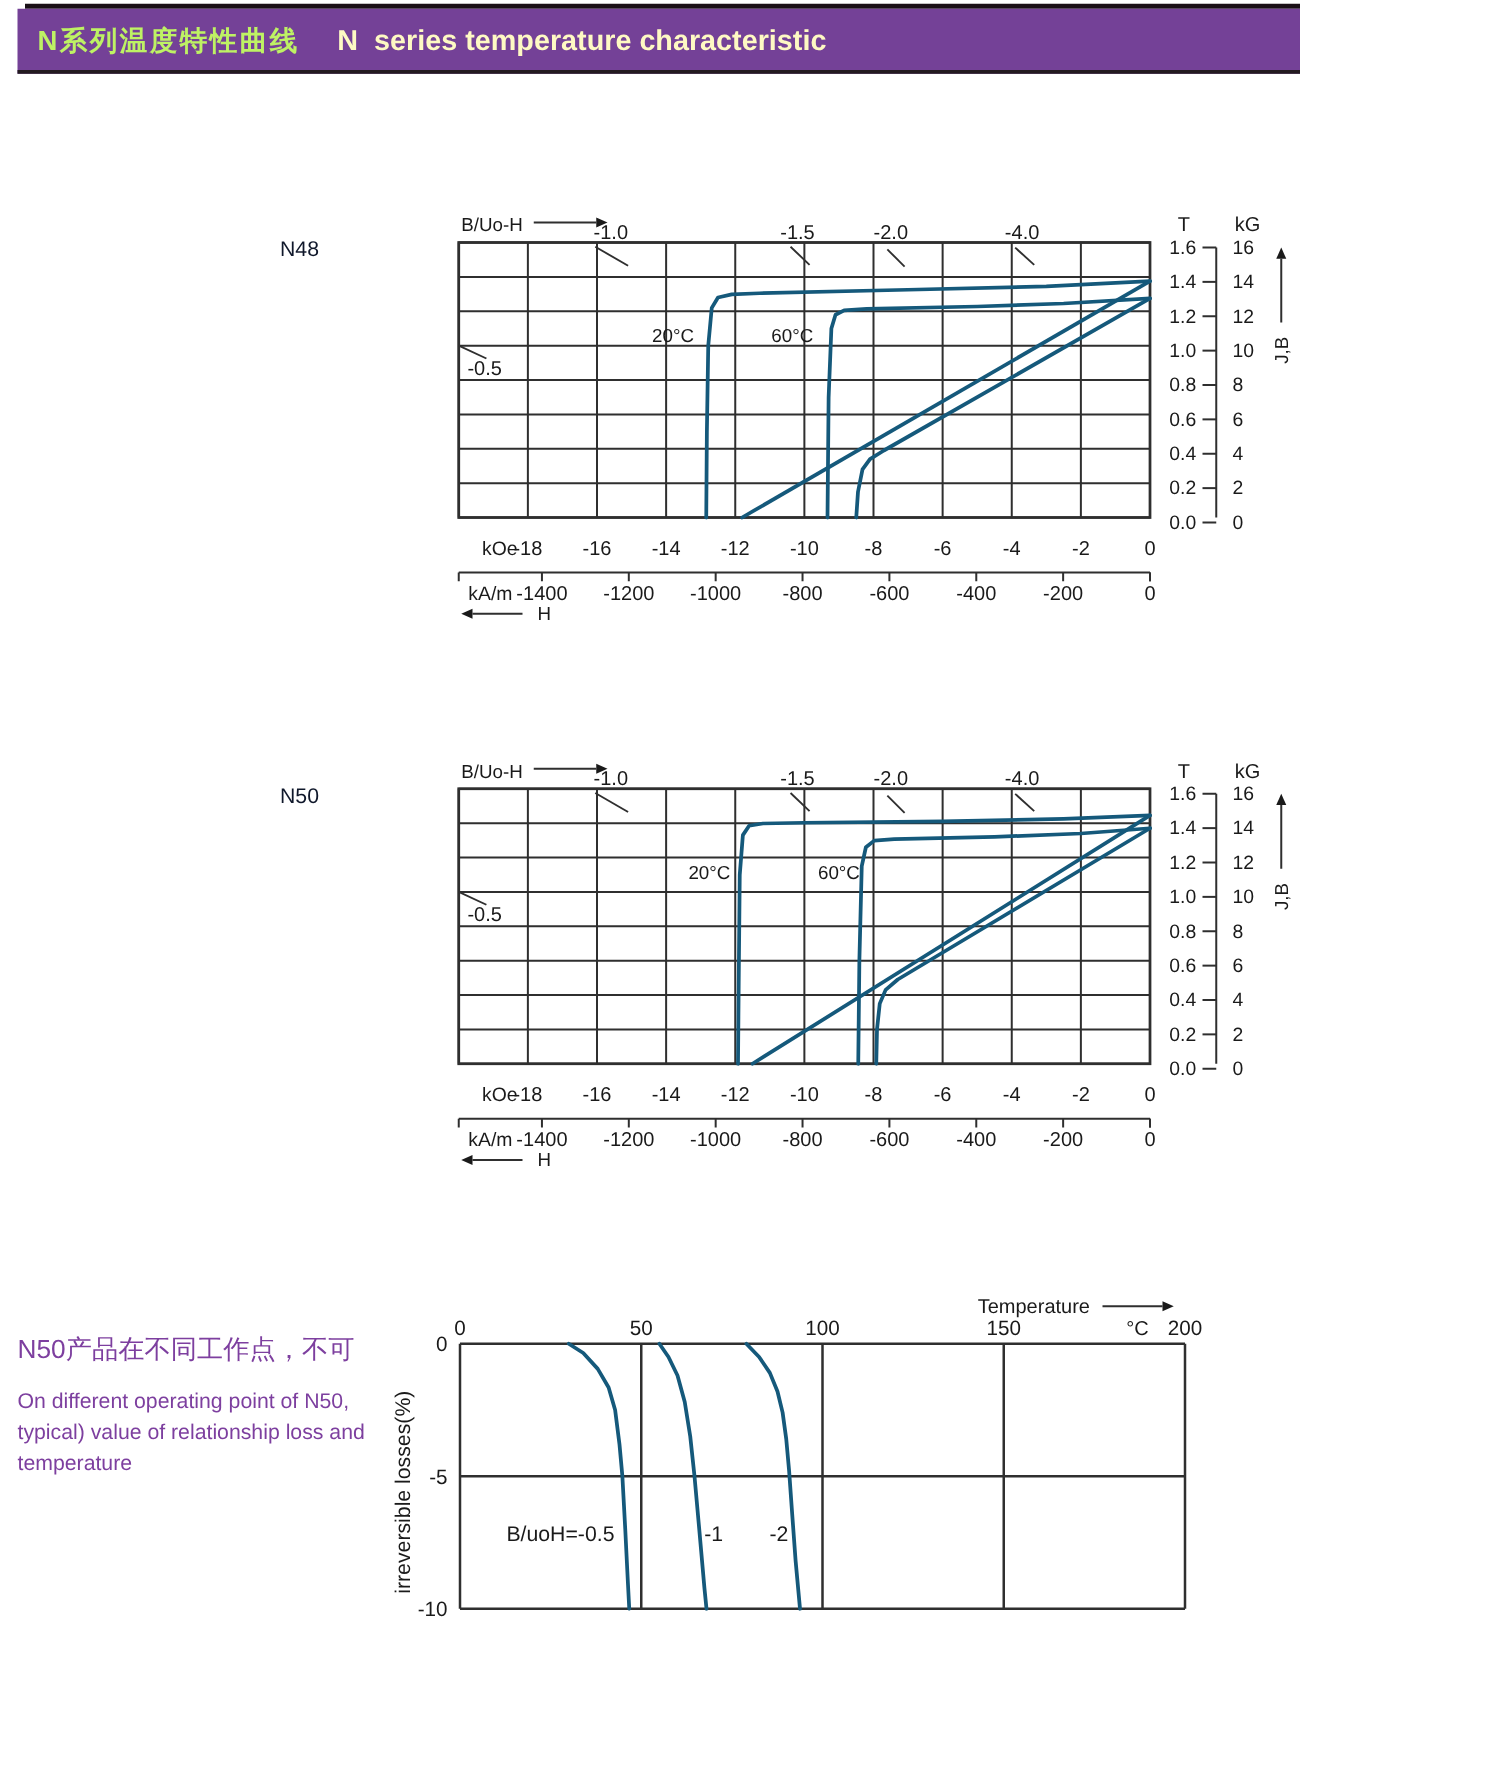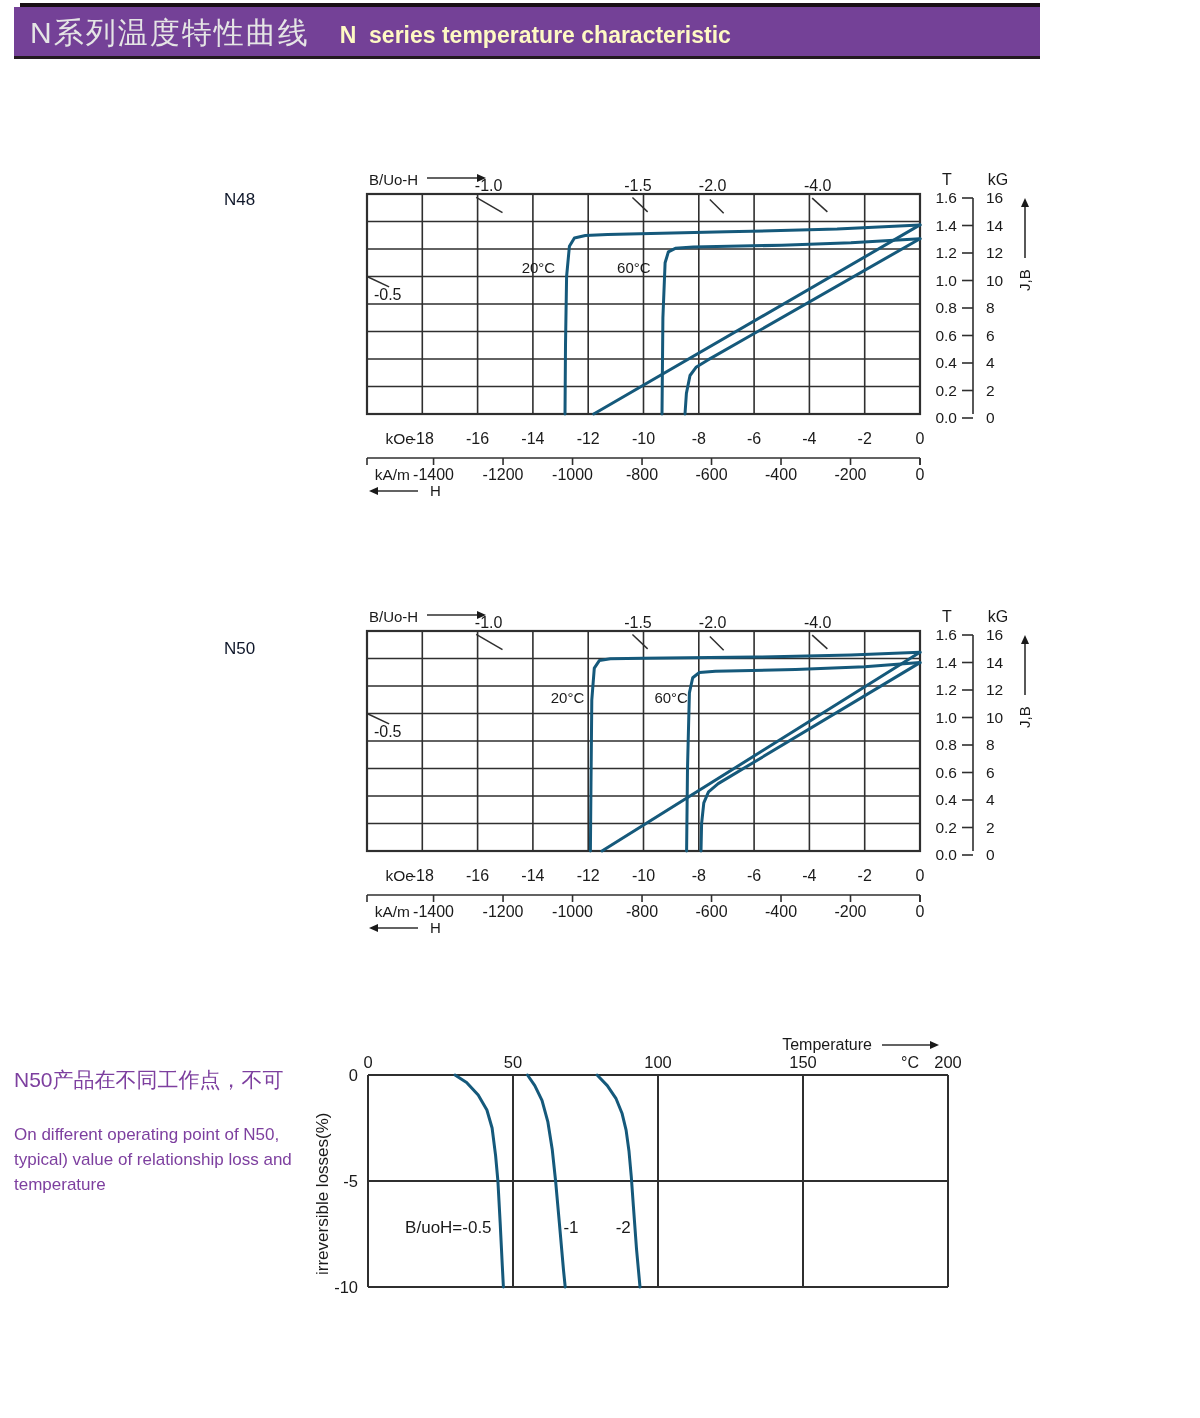--- a/index.html
+++ b/index.html
@@ -2,42 +2,42 @@
 <html><head>
 <meta charset="utf-8">
 <style>
   html,body{margin:0;padding:0;background:#ffffff;}
   body{width:1200px;height:1418px;position:relative;font-family:"Liberation Sans",sans-serif;overflow:hidden;}
   .abs{position:absolute;}
   
   .banner{position:absolute;left:14px;top:3px;width:1026px;height:59px;}
   .banner-topline{position:absolute;left:6px;top:0;right:0;height:4px;background:#1a1016;}
   .banner-body{position:absolute;left:0;top:4px;right:0;height:52px;background:#744197;border-bottom:3px solid #231a20;display:flex;align-items:baseline;padding-left:16px;box-sizing:border-box;}
-  .banner-zh{color:#e5e5e5;font-weight:normal;font-size:30px;letter-spacing:2px;line-height:52px;white-space:pre;}
+  .banner-zh{color:#bef264;font-weight:bold;font-size:22px;letter-spacing:2px;line-height:52px;white-space:pre;}
   .banner-en{color:#fef9c3;font-weight:bold;font-size:23px;margin-left:30px;white-space:pre;}
   .grade-label{position:absolute;left:224px;font-size:17px;color:#0f172a;}
   .purple-block{position:absolute;left:14px;top:1066px;width:300px;color:#7d3f9f;}
   .purple-zh{font-size:21px;font-weight:normal;line-height:28px;}
-  .purple-en{font-size:17px;line-height:25px;margin-top:28px;}
+  .purple-en{font-size:17px;line-height:25px;margin-top:14px;}
   svg{position:absolute;font-family:"Liberation Sans",sans-serif;}
   svg text{fill:#1a1a1a;}
 </style>
 </head>
 <body>
 
 <div class="banner">
   <div class="banner-topline"></div>
   <div class="banner-body">
     <span class="banner-zh">N系列温度特性曲线</span>
     <span class="banner-en">N  series temperature characteristic</span>
   </div>
 </div>
 
 <div class="grade-label" style="top:190px;">N48</div>
-<div class="grade-label" style="top:627px;margin-top:12px;">N50</div>
+<div class="grade-label" style="top:627px;">N50</div>
 
 <svg id="svg-n48" class="abs" style="left:330px;top:165px;" width="740" height="370" viewBox="0 0 740 370">
     <path d="M37 29V249M92.30000000000001 29V249M147.60000000000002 29V249M202.9 29V249M258.20000000000005 29V249M313.5 29V249M368.8 29V249M424.09999999999997 29V249M479.40000000000003 29V249M534.7 29V249M590 29V249M37 29H590M37 56.5H590M37 84H590M37 111.5H590M37 139H590M37 166.5H590M37 194H590M37 221.5H590M37 249H590" stroke="#2f2f2f" stroke-width="1.6" fill="none"></path>
     <rect x="37" y="29" width="553" height="220" fill="none" stroke="#2f2f2f" stroke-width="2.2"></rect>
     <text x="39" y="20" text-anchor="start" font-size="15">B/Uo-H</text>
     <line x1="97" y1="13" x2="147" y2="13" stroke="#2f2f2f" stroke-width="1.6"></line>
     <polygon points="156,13 147,17 147,9" fill="#1a1a1a"></polygon>
     <line x1="146.21749999999997" y1="32.43750000000002" x2="172.485" y2="47.5625" stroke="#2f2f2f" stroke-width="1.5"></line>
     <text x="158.66000000000003" y="26.249999999999996" text-anchor="middle" font-size="16">-1.0</text>
     <line x1="302.44" y1="32.43750000000002" x2="317.64750000000004" y2="46.875000000000014" stroke="#2f2f2f" stroke-width="1.5"></line>

